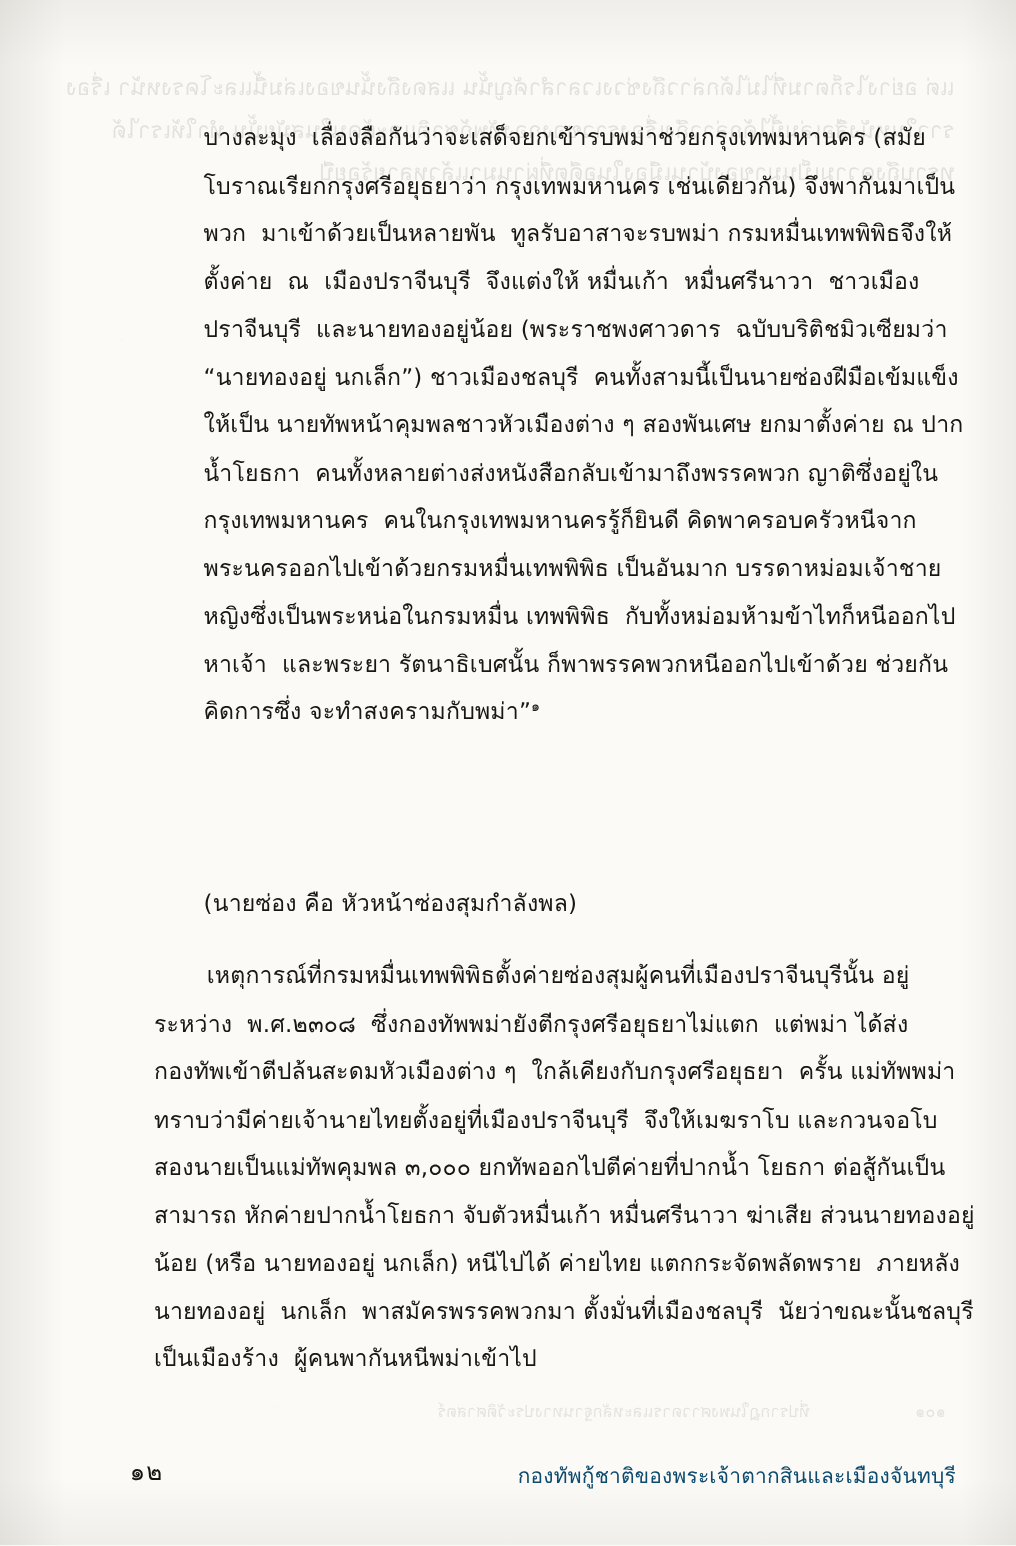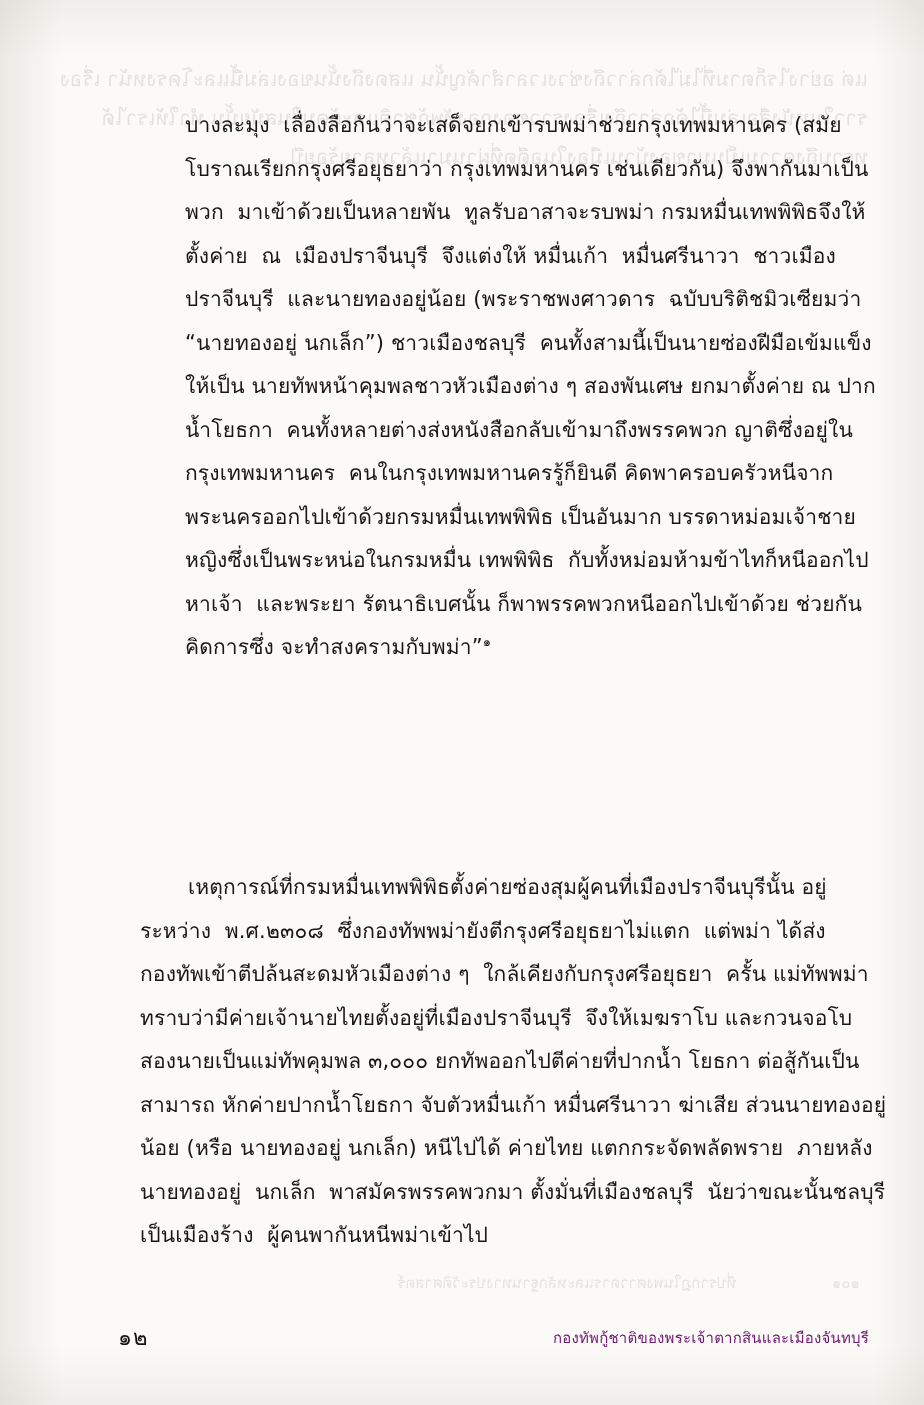--- a/index.html
+++ b/index.html
@@ -134,22 +134,22 @@
     top: 0;
     font-size: 22px;
     color: #161310;
     letter-spacing: 1px;
     text-align: right;
   }
   #running-title {
     position: absolute;
     right: 55px;
     top: 6px;
-    font-size: 15px;
-    color: #701a75;
+    font-size: 19px;
+    color: #0c4a6e;
     letter-spacing: 0.2px;
     margin-left: 28px;
   }
 
   
   #speckle {
     position: absolute;
     inset: 0;
     pointer-events: none;
     opacity: 0.5;
@@ -166,20 +166,21 @@
 
 <div id="page">
 
   <div id="bleed-through">แต่ อย่างไรก็ตามที่ไม่ได้กล่าวถึงช่วงเวลาสำคัญนั้น แสดงถึงนั้นของเล่มนี้และโครงหน้า เรื่องราวในหนังสือเล่มนี้ได้กล่าวถึงเรื่องราวของกองทัพกู้ชาติและผู้คนในสมัยนั้น ทำให้เราได้ทราบถึงความเป็นมาของบ้านเมืองในอดีตที่ผ่านมาแล้วหลายร้อยปี</div>
   <div id="bleed-through-2">๑๐๑                    ที่ปรากฏในพงศาวดารและหลักฐานทางประวัติศาสตร์</div>
 
   <div id="content">
 
     <div class="body-block" id="para-1"><span>บางละมุง  เลื่องลือกันว่าจะเสด็จยกเข้ารบพม่าช่วยกรุงเทพมหานคร (สมัยโบราณเรียกกรุงศรีอยุธยาว่า กรุงเทพมหานคร เช่นเดียวกัน) จึงพากันมาเป็นพวก  มาเข้าด้วยเป็นหลายพัน  ทูลรับอาสาจะรบพม่า กรมหมื่นเทพพิพิธจึงให้ตั้งค่าย  ณ  เมืองปราจีนบุรี  จึงแต่งให้ หมื่นเก้า  หมื่นศรีนาวา  ชาวเมืองปราจีนบุรี  และนายทองอยู่น้อย (พระราชพงศาวดาร  ฉบับบริติชมิวเซียมว่า “นายทองอยู่ นกเล็ก”) ชาวเมืองชลบุรี  คนทั้งสามนี้เป็นนายซ่องฝีมือเข้มแข็ง  ให้เป็น นายทัพหน้าคุมพลชาวหัวเมืองต่าง ๆ สองพันเศษ ยกมาตั้งค่าย ณ ปากน้ำโยธกา  คนทั้งหลายต่างส่งหนังสือกลับเข้ามาถึงพรรคพวก ญาติซึ่งอยู่ในกรุงเทพมหานคร  คนในกรุงเทพมหานครรู้ก็ยินดี คิดพาครอบครัวหนีจากพระนครออกไปเข้าด้วยกรมหมื่นเทพพิพิธ เป็นอันมาก บรรดาหม่อมเจ้าชายหญิงซึ่งเป็นพระหน่อในกรมหมื่น เทพพิพิธ  กับทั้งหม่อมห้ามข้าไทก็หนีออกไปหาเจ้า  และพระยา รัตนาธิเบศนั้น ก็พาพรรคพวกหนีออกไปเข้าด้วย ช่วยกันคิดการซึ่ง จะทำสงครามกับพม่า”</span><span class="footnote-sup">๑</span></div>
 
+    <div id="note-1">(นายซ่อง คือ  หัวหน้าซ่องสุมกำลังพล)</div>
 
     <div id="para-2">เหตุการณ์ที่กรมหมื่นเทพพิพิธตั้งค่ายซ่องสุมผู้คนที่เมืองปราจีนบุรีนั้น อยู่ระหว่าง  พ.ศ.๒๓๐๘  ซึ่งกองทัพพม่ายังตีกรุงศรีอยุธยาไม่แตก  แต่พม่า ได้ส่งกองทัพเข้าตีปล้นสะดมหัวเมืองต่าง ๆ  ใกล้เคียงกับกรุงศรีอยุธยา  ครั้น แม่ทัพพม่าทราบว่ามีค่ายเจ้านายไทยตั้งอยู่ที่เมืองปราจีนบุรี  จึงให้เมฆราโบ และกวนจอโบสองนายเป็นแม่ทัพคุมพล ๓,๐๐๐ ยกทัพออกไปตีค่ายที่ปากน้ำ โยธกา ต่อสู้กันเป็นสามารถ หักค่ายปากน้ำโยธกา จับตัวหมื่นเก้า หมื่นศรีนาวา ฆ่าเสีย ส่วนนายทองอยู่น้อย (หรือ นายทองอยู่ นกเล็ก) หนีไปได้ ค่ายไทย แตกกระจัดพลัดพราย  ภายหลังนายทองอยู่  นกเล็ก  พาสมัครพรรคพวกมา ตั้งมั่นที่เมืองชลบุรี  นัยว่าขณะนั้นชลบุรีเป็นเมืองร้าง  ผู้คนพากันหนีพม่าเข้าไป</div>
 
     <div id="footer">
       <div id="page-number">๑๒</div>
       <div id="running-title">กองทัพกู้ชาติของพระเจ้าตากสินและเมืองจันทบุรี</div>
     </div>
 
   </div>
 

